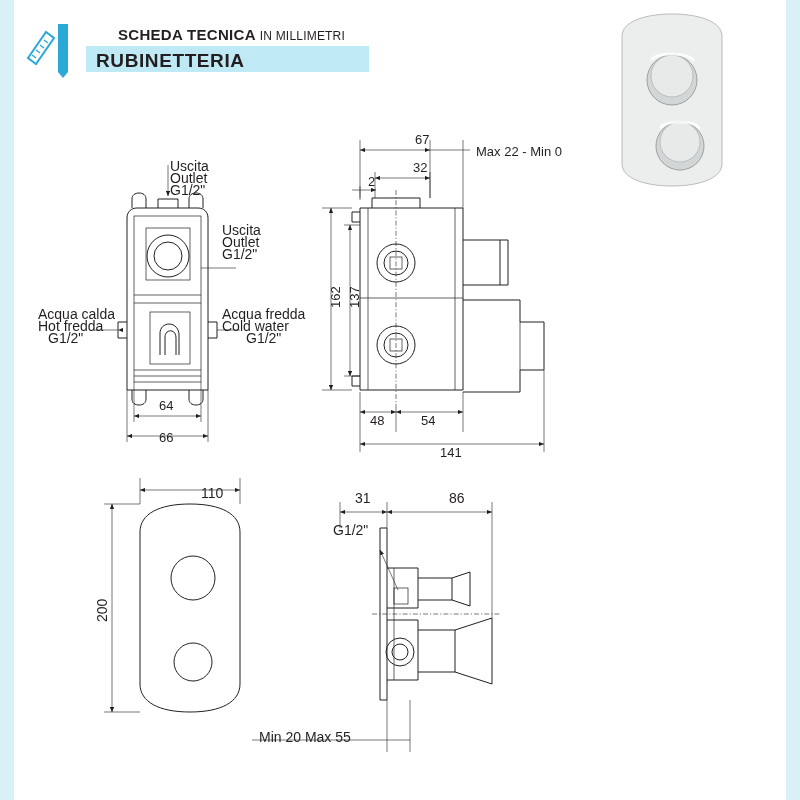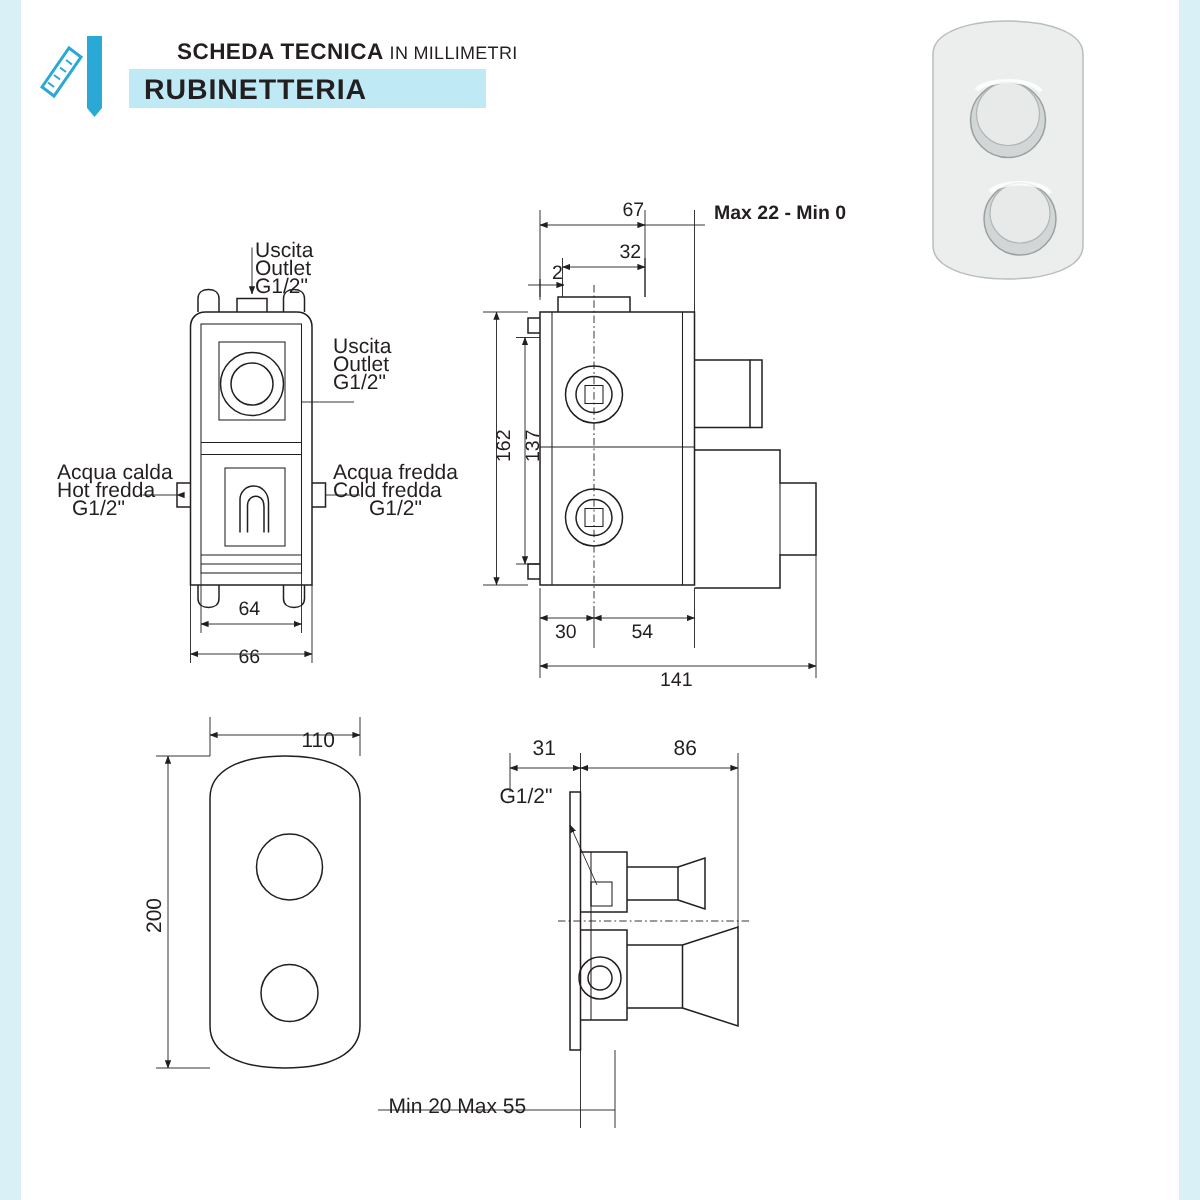--- a/index.html
+++ b/index.html
@@ -61,20 +61,21 @@
     font-weight: normal;
     letter-spacing: .2px;
   }
   .header-band {
     position: absolute;
     left: 62px;
     top: 32px;
     width: 238px;
     height: 26px;
     background: #bfe9f5;
+    padding-left: 45px;
   }
   .header-band span {
     position: absolute;
     left: 10px;
     top: 4px;
     font-size: 19px;
     font-weight: bold;
     letter-spacing: .6px;
     color: #231f20;
   }
@@ -322,33 +323,33 @@
 
   <div class="lbl" style="left:222px; top:224px;">Uscita</div>
   <div class="lbl" style="left:222px; top:236px;">Outlet</div>
   <div class="lbl" style="left:222px; top:248px;">G1/2"</div>
 
   <div class="lbl" style="left:38px; top:308px;">Acqua calda</div>
   <div class="lbl" style="left:38px; top:320px;">Hot fredda</div>
   <div class="lbl" style="left:48px; top:332px;">G1/2"</div>
 
   <div class="lbl" style="left:222px; top:308px;">Acqua fredda</div>
-  <div class="lbl" style="left:222px; top:320px;">Cold fredda</div>
+  <div class="lbl" style="left:222px; top:320px;">Cold water</div>
   <div class="lbl" style="left:246px; top:332px;">G1/2"</div>
 
   <div class="lbl dim" style="left:159px; top:400px;">64</div>
   <div class="lbl dim" style="left:159px; top:432px;">66</div>
 
   <div class="lbl dim" style="left:388px; top:134px;margin-left:27px;">67</div>
   <div class="lbl dim" style="left:413px; top:162px;">32</div>
   <div class="lbl dim" style="left:368px; top:176px;">2</div>
-  <div class="lbl dim" style="left:476px; top:136px;font-weight:bold;">Max 22 - Min 0</div>
+  <div class="lbl dim" style="left:476px; top:146px;">Max 22 - Min 0</div>
   <div class="lbl dim rot" style="left:330px; top:308px;">162</div>
   <div class="lbl dim rot" style="left:349px; top:308px;">137</div>
-  <div class="lbl dim" style="left:370px; top:415px;">30</div>
+  <div class="lbl dim" style="left:370px; top:415px;">48</div>
   <div class="lbl dim" style="left:421px; top:415px;">54</div>
   <div class="lbl dim" style="left:440px; top:447px;">141</div>
 
   <div class="lbl big" style="left:201px; top:487px;">110</div>
   <div class="lbl big rot" style="left:96px; top:622px;">200</div>
 
   <div class="lbl big" style="left:355px; top:492px;">31</div>
   <div class="lbl big" style="left:449px; top:492px;">86</div>
   <div class="lbl big" style="left:333px; top:524px;">G1/2"</div>
   <div class="lbl big" style="left:259px; top:731px;">Min 20 Max 55</div>

